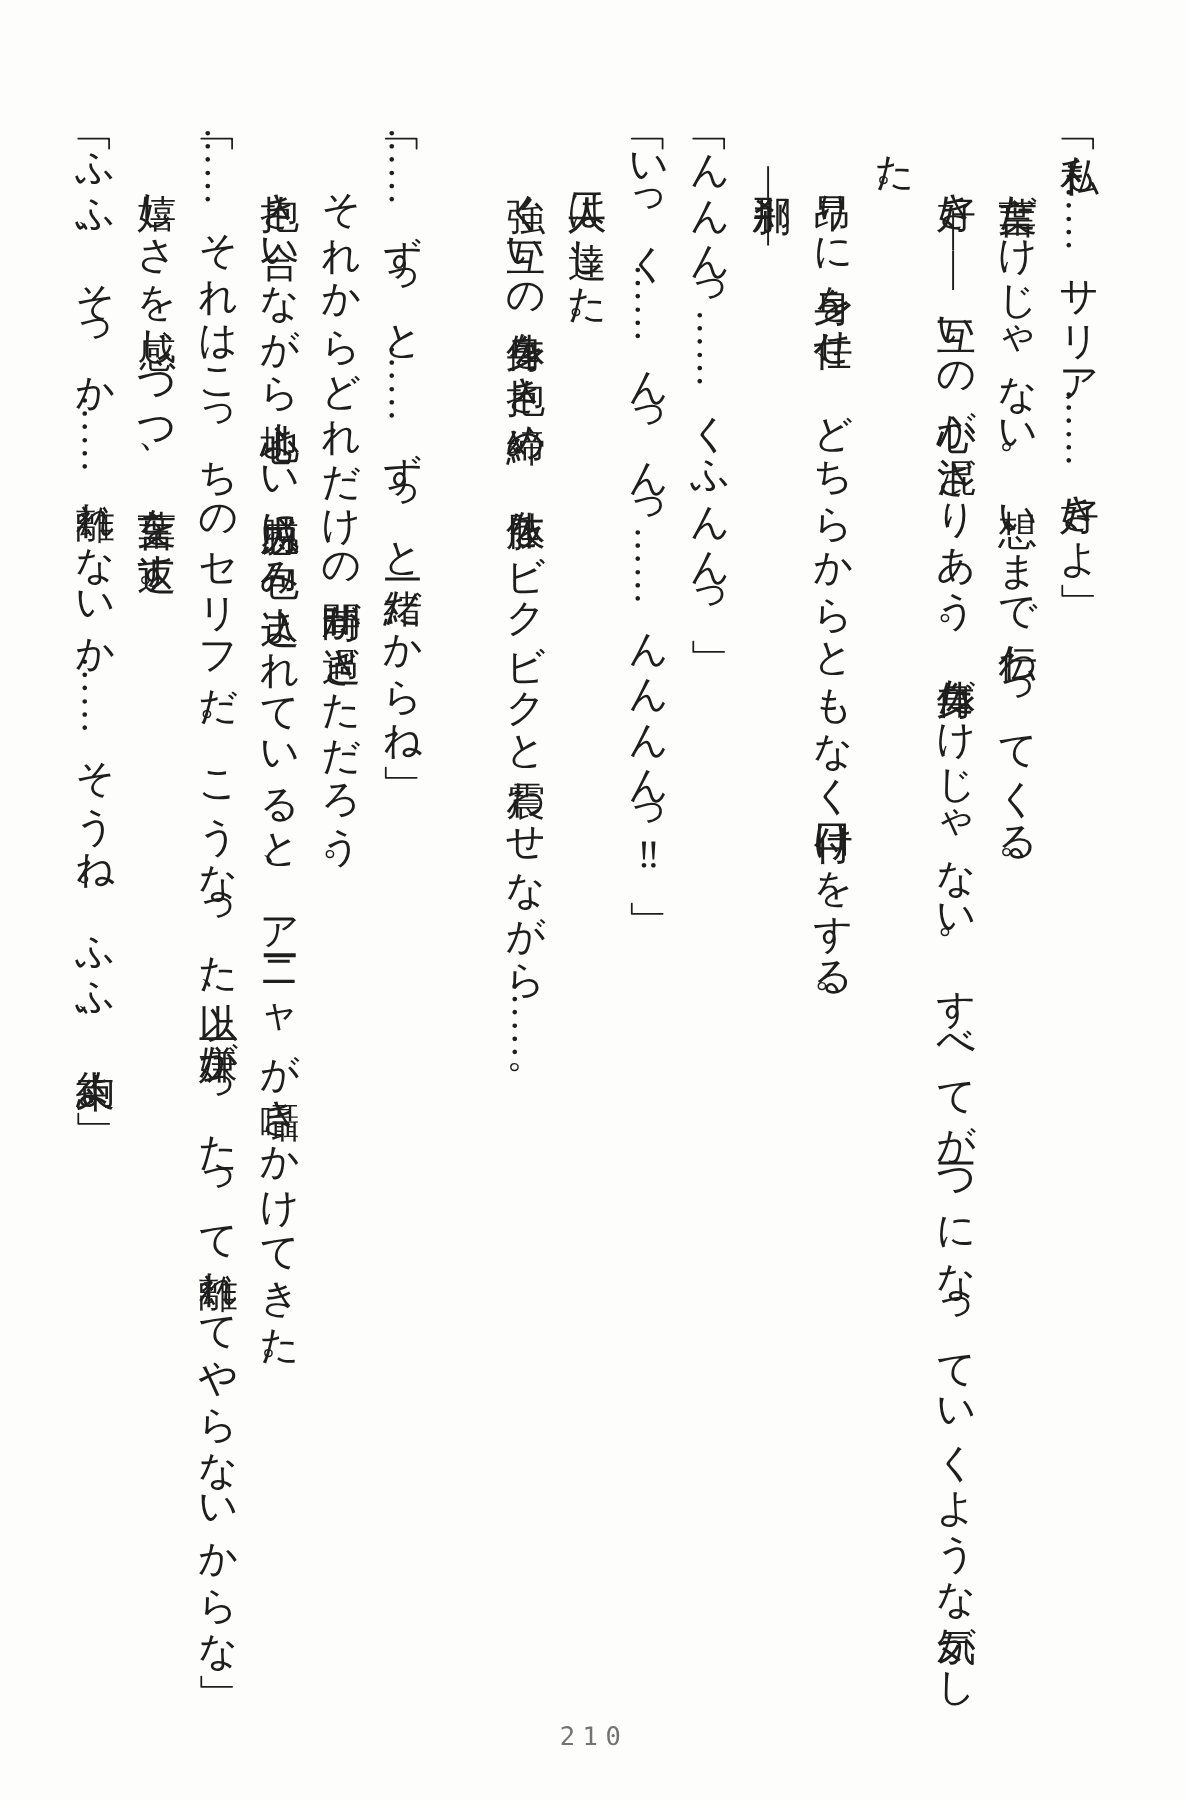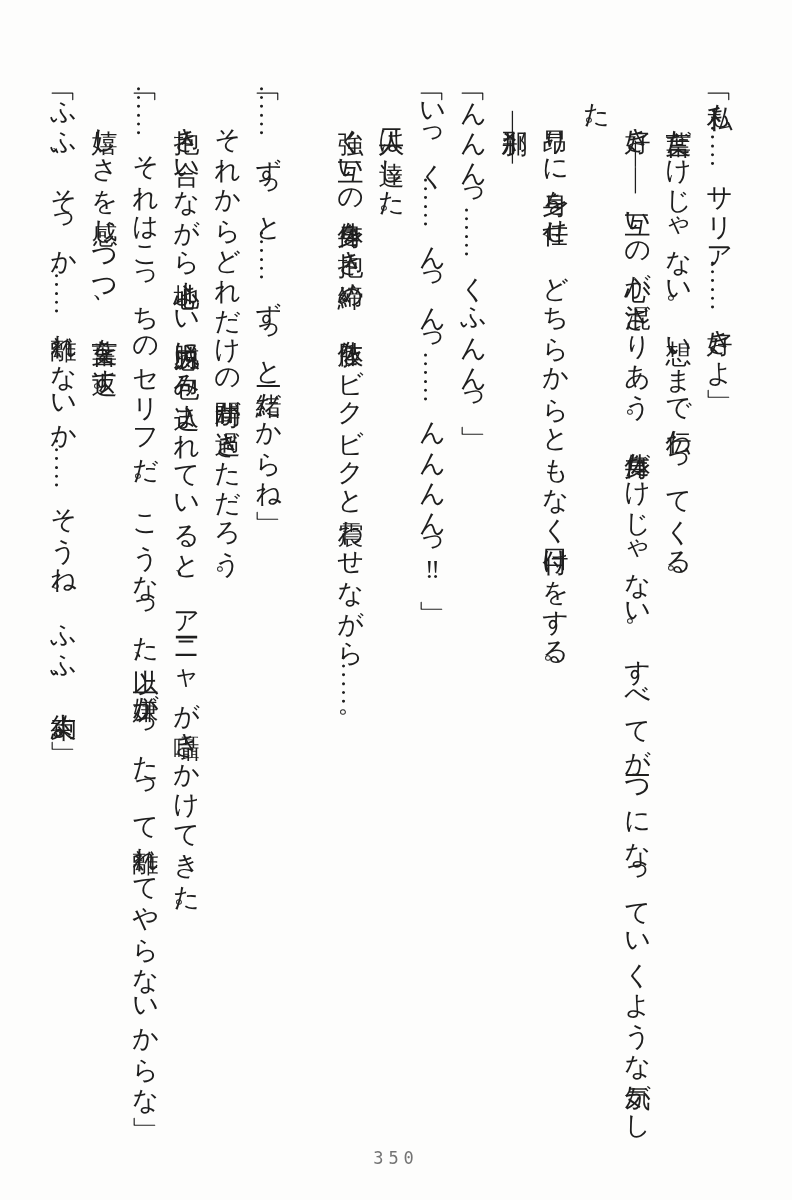--- a/index.html
+++ b/index.html
@@ -71,14 +71,14 @@
       <p class="indent">二人は達した。</p>
       <p class="indent">強く互いの身体を抱き締め、肢体をビクビクと震わせながら……。</p>
       <p class="blank"></p>
       <p class="no-indent">「……ずっと……ずっと一緒だからね」</p>
       <p class="indent">それからどれだけの時間が過ぎただろう。</p>
       <p class="indent">抱き合いながら心地よい脱力感に包み込まれていると、アーニャが囁きかけてきた。</p>
       <p class="no-indent">「……それはこっちのセリフだ。こうなった以上、嫌がったって離れてやらないからな」</p>
       <p class="indent">嬉しさを感じつつ、言葉を返す。</p>
       <p class="no-indent">「ふふ、そっか……離れないか……そうね。ふふ、約束よ」</p>
     </div>
-  <div class="page-number">350</div>
+  <div class="page-number">210</div>
 </div>
 
 </body></html>

